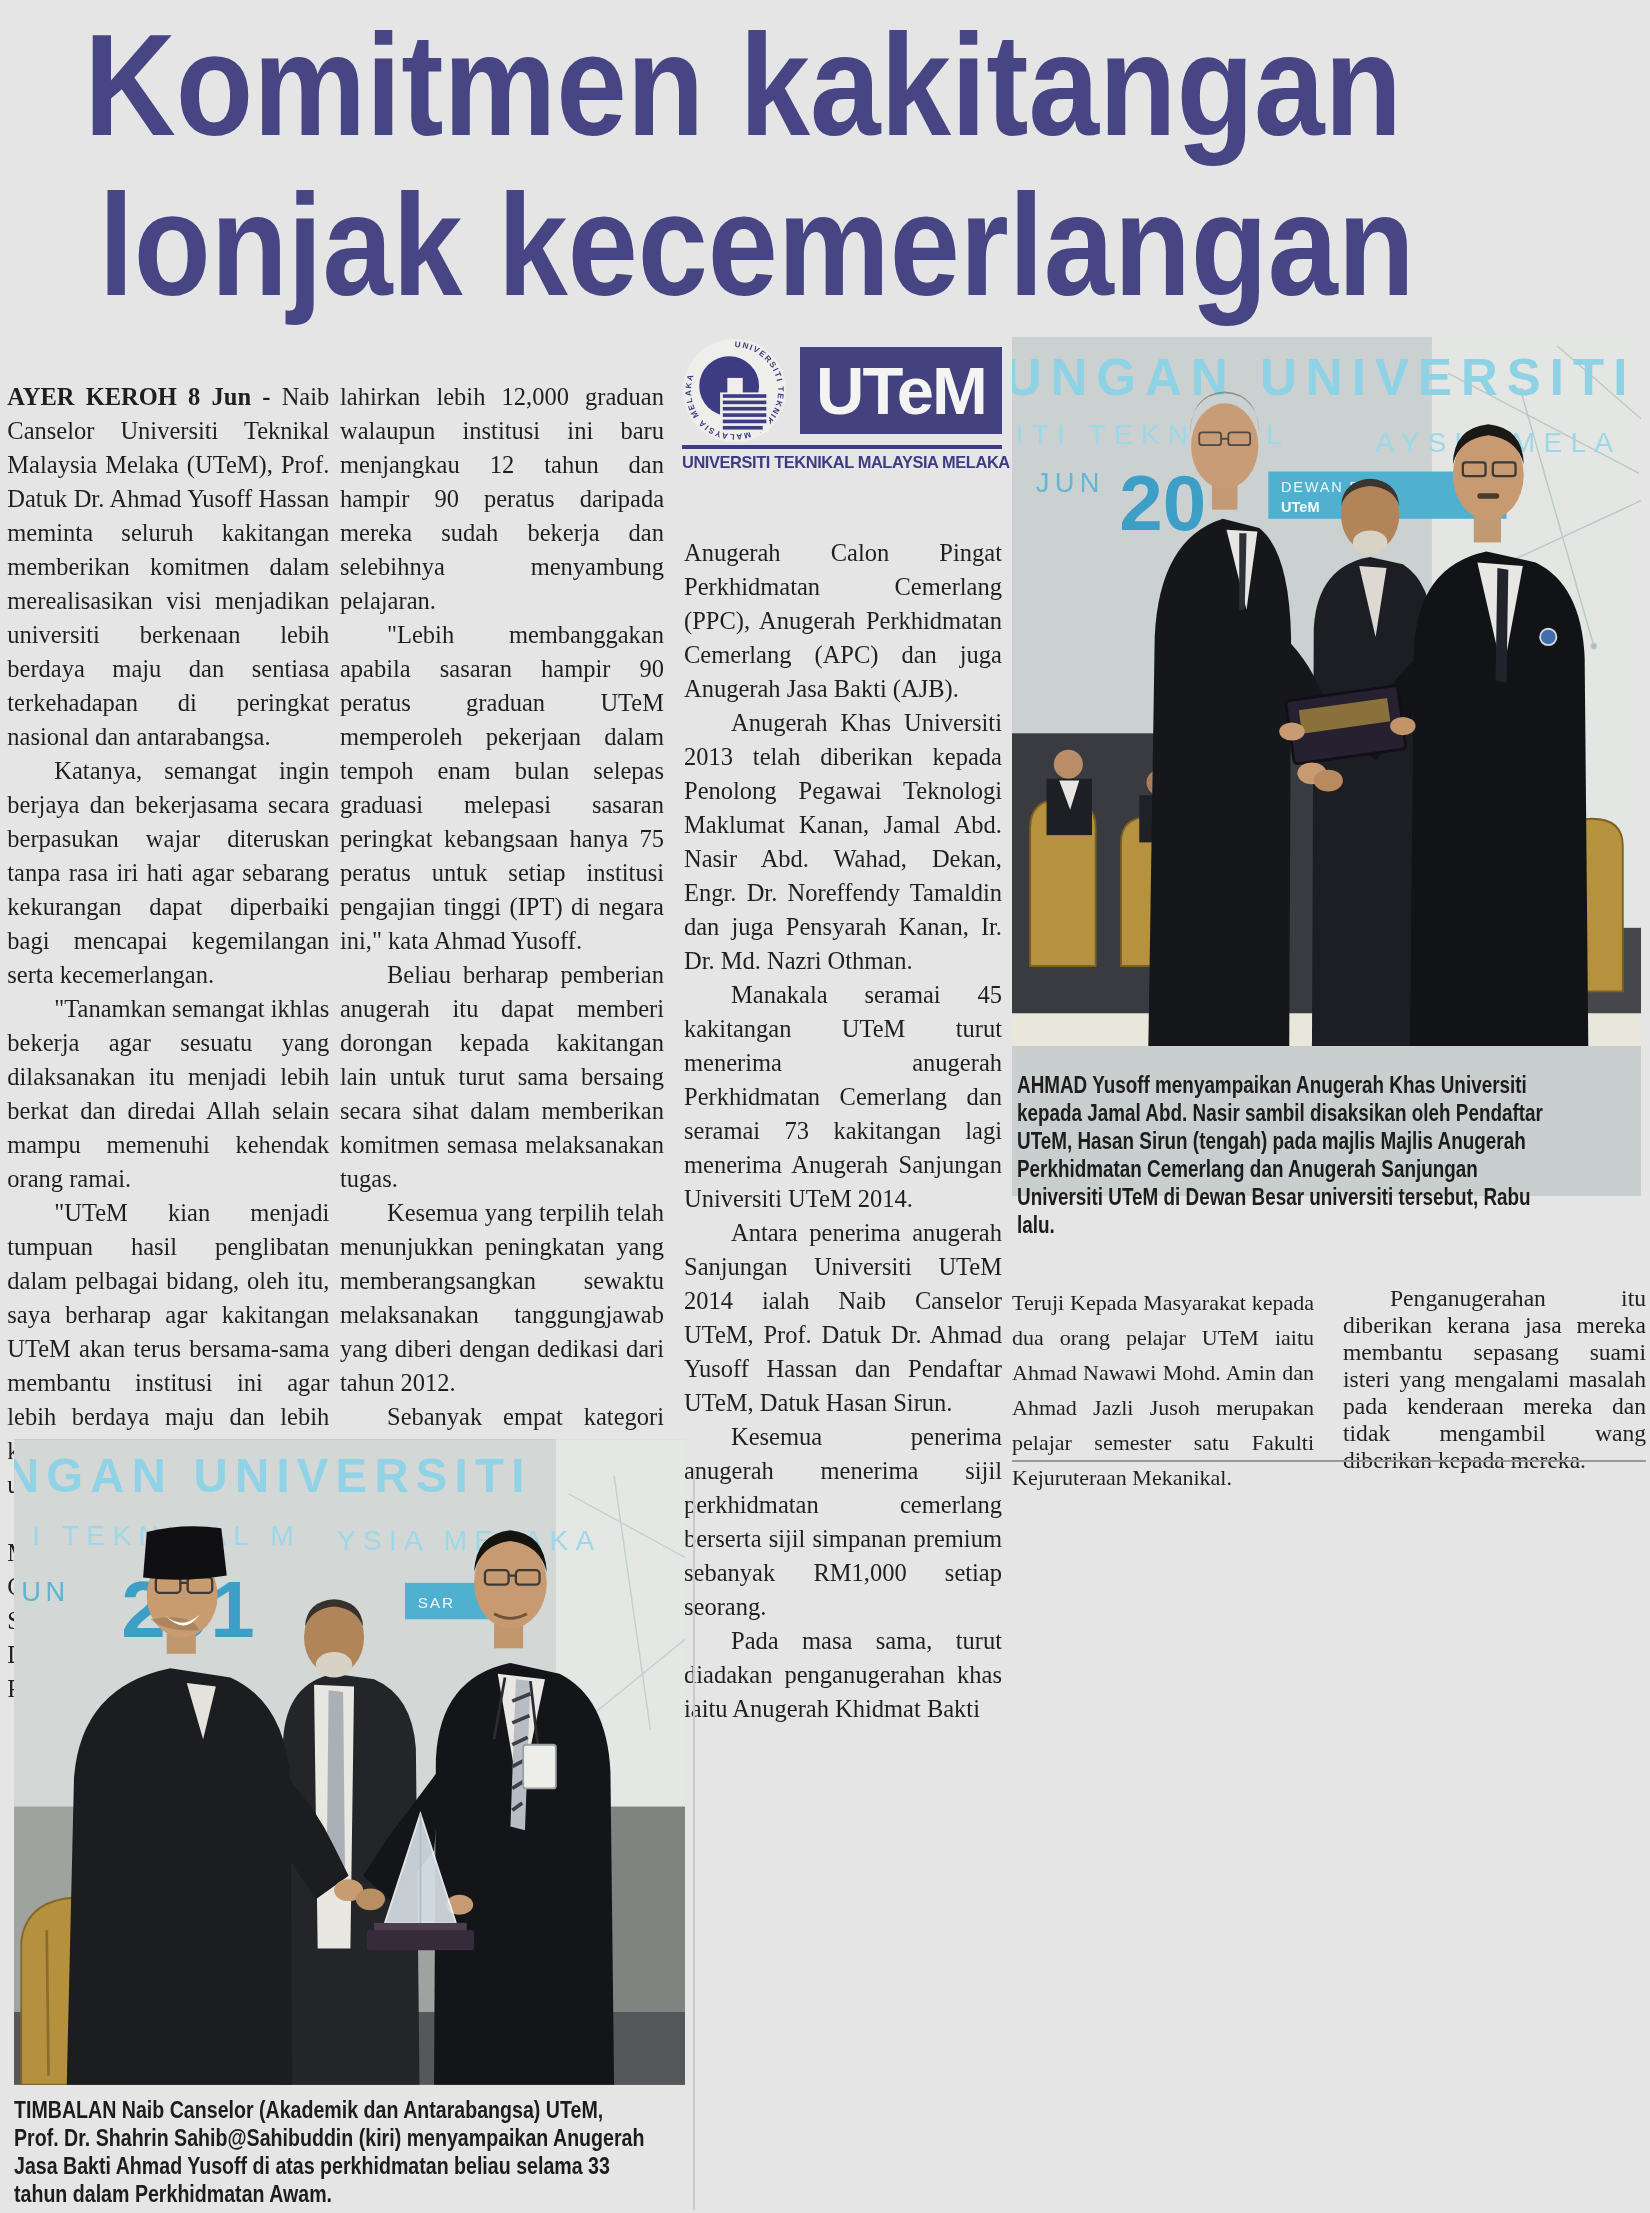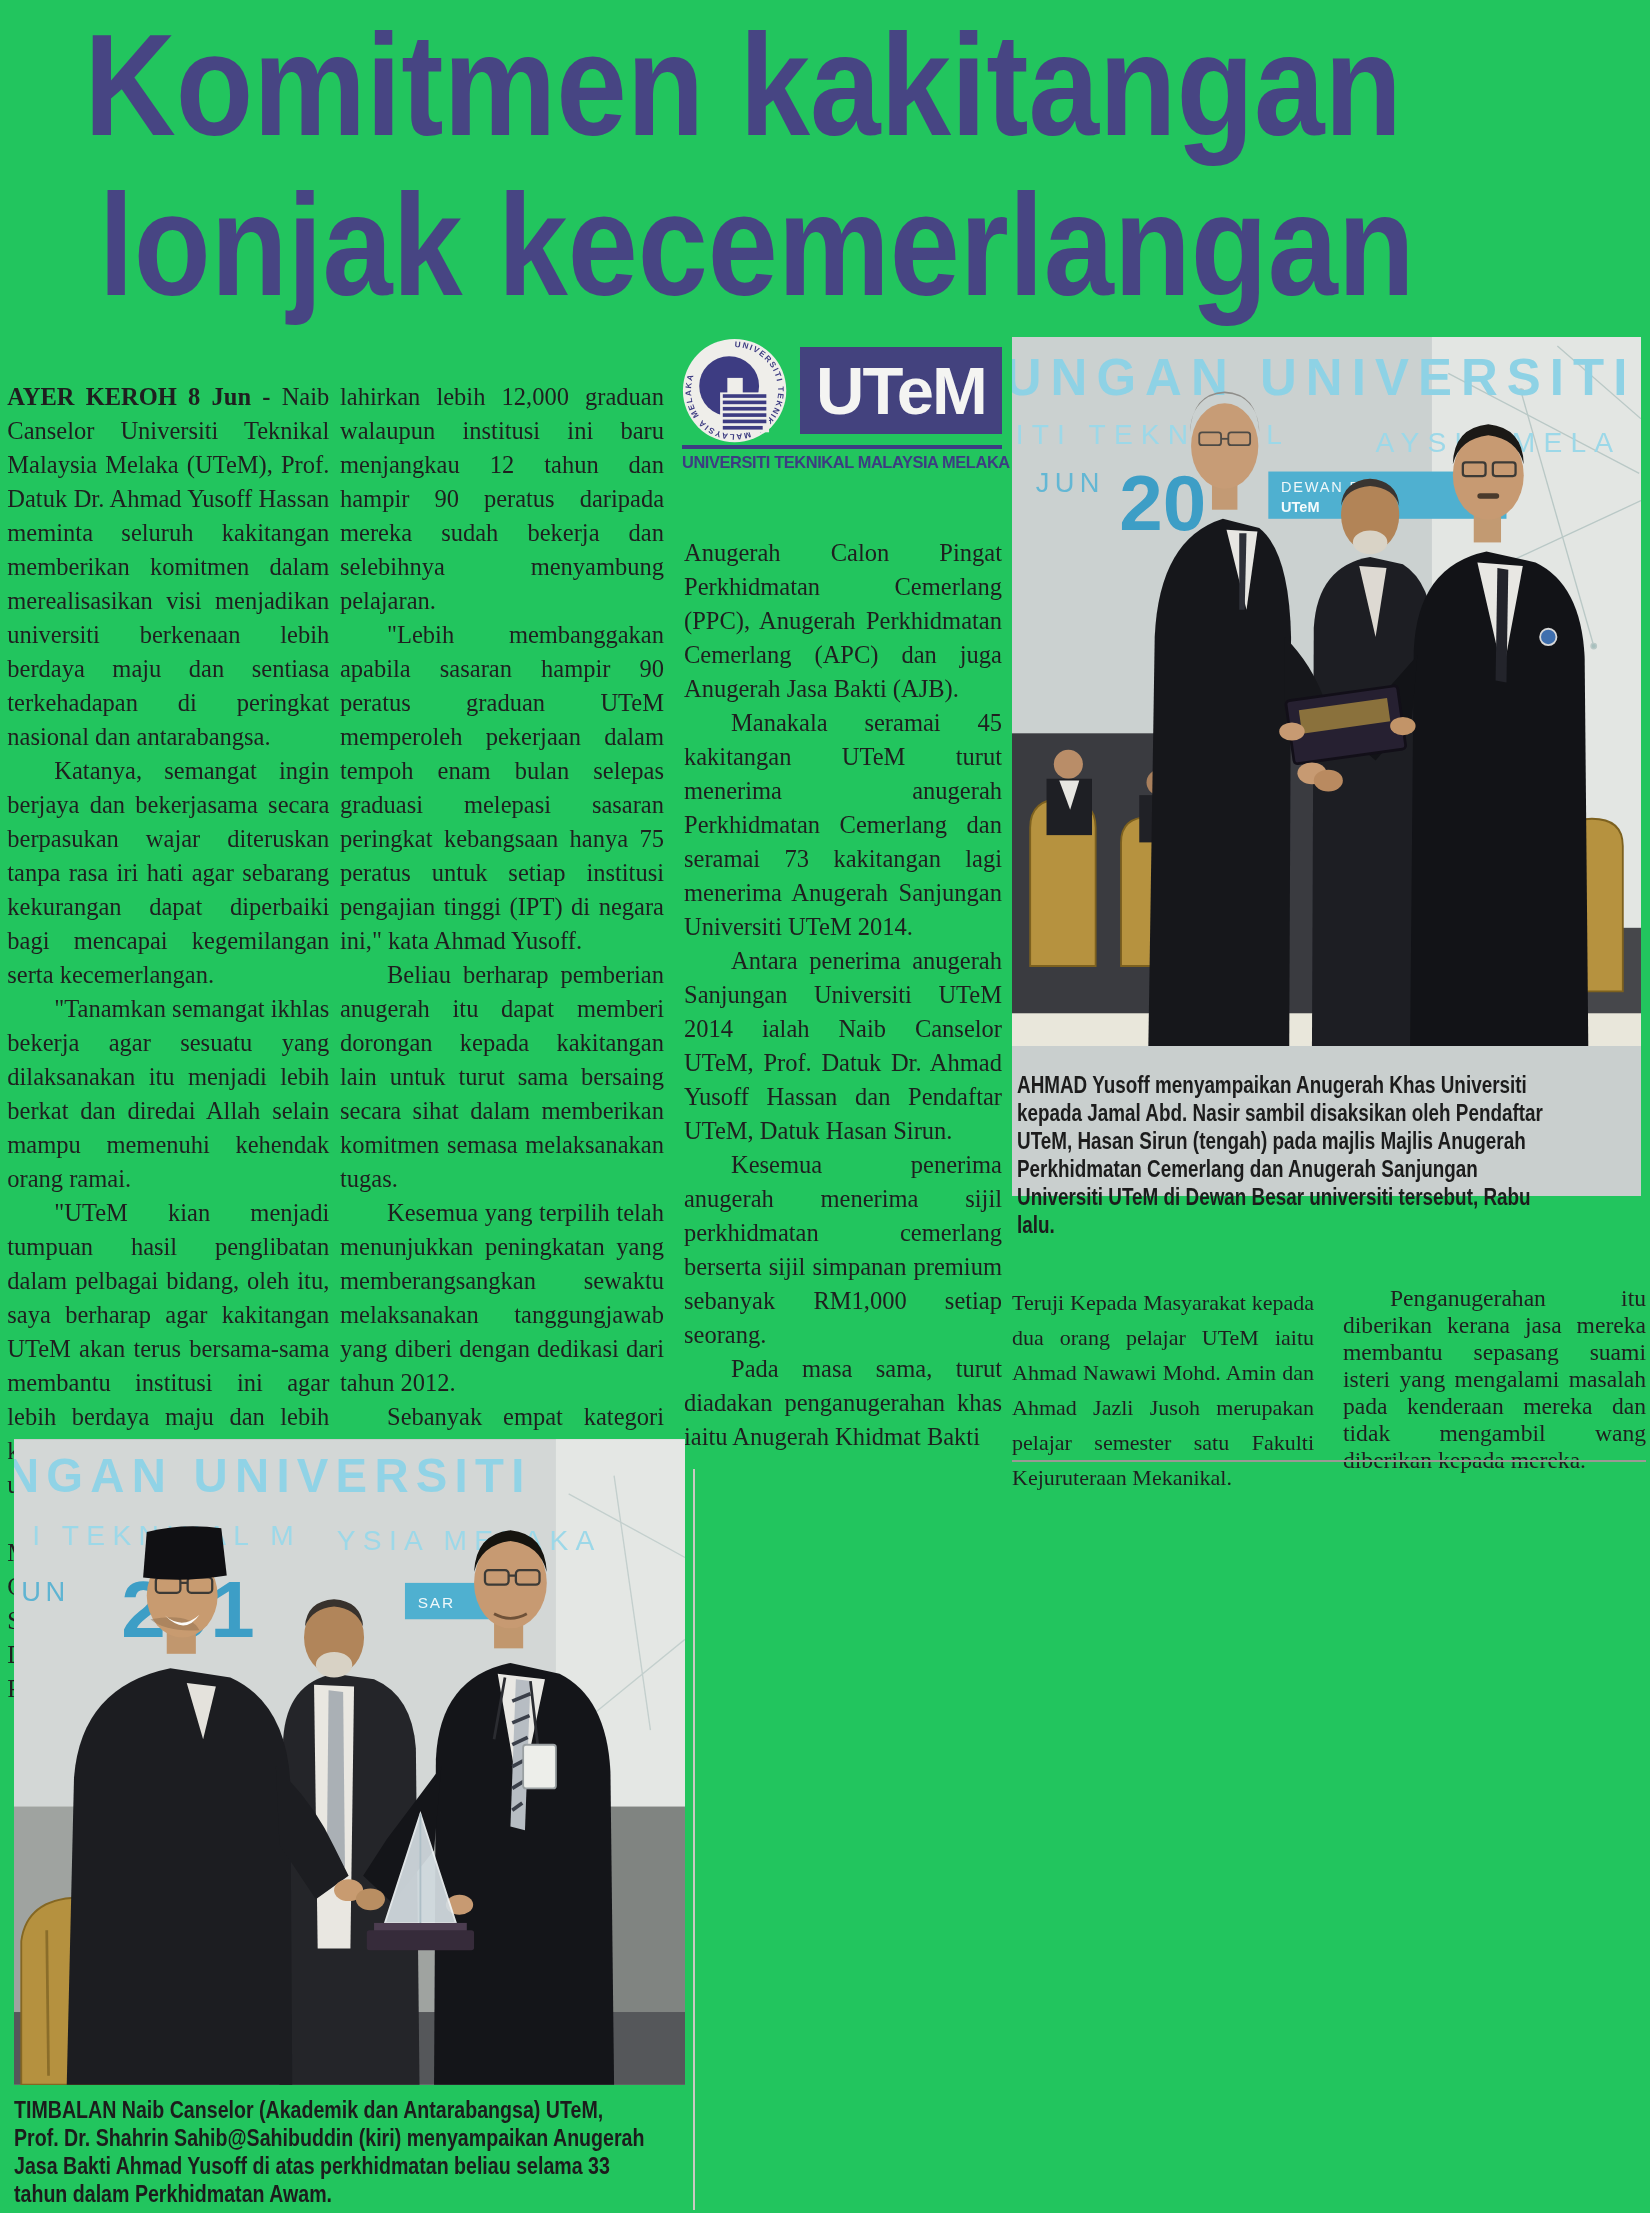--- a/index.html
+++ b/index.html
@@ -1,16 +1,16 @@
 <!DOCTYPE html>
 <html style="font-size:14.5px"><head>
 <meta charset="utf-8">
 <style>
   html,body{margin:0;padding:0;}
-  .page{position:relative;width:1650px;height:2214px;background:#22c55e;overflow:hidden;
+  .page{position:relative;width:1650px;height:2214px;background:#e5e5e5;overflow:hidden;
         font-family:"Liberation Serif", serif;color:#1f1f1f;}
   .headline-svg{position:absolute;left:71px;top:5.5px;}
   .headline-svg text{font-family:"Liberation Sans", sans-serif;font-weight:bold;}
   .col{position:absolute;font-size:24.5px;line-height:34px;text-align:justify;margin-top:41px;}
   .col p{margin:0;text-indent:47px;}
   .col p.flush{text-indent:0;}
   .col1{left:7.3px;top:339px;width:322px;}
   .col2{left:340px;top:339px;width:324px;}
   .col3{left:684px;top:495px;width:318px;}
   .col4{left:1012px;top:1244px;width:302px;font-size:22px;line-height:35px;}
@@ -87,20 +87,21 @@
     </svg>
     <div class="logobox">
       <span class="logotext">UTeM</span>
     </div>
     <div class="logorule"></div>
     <div class="logoname">UNIVERSITI TEKNIKAL MALAYSIA MELAKA</div>
   </div>
 
   <div class="col col3">
     <p class="flush">Anugerah Calon Pingat Perkhidmatan Cemerlang (PPC), Anugerah Perkhidmatan Cemerlang (APC) dan juga Anugerah Jasa Bakti (AJB).</p>
+    <p>Anugerah Khas Universiti 2013 telah diberikan kepada Penolong Pegawai Teknologi Maklumat Kanan, Jamal Abd. Nasir Abd. Wahad, Dekan, Engr. Dr. Noreffendy Tamaldin dan juga Pensyarah Kanan, Ir. Dr. Md. Nazri Othman.</p>
     <p>Manakala seramai 45 kakitangan UTeM turut menerima anugerah Perkhidmatan Cemerlang dan seramai 73 kakitangan lagi menerima Anugerah Sanjungan Universiti UTeM 2014.</p>
     <p>Antara penerima anugerah Sanjungan Universiti UTeM 2014 ialah Naib Canselor UTeM, Prof. Datuk Dr. Ahmad Yusoff Hassan dan Pendaftar UTeM, Datuk Hasan Sirun.</p>
     <p>Kesemua penerima anugerah menerima sijil perkhidmatan cemerlang berserta sijil simpanan premium sebanyak RM1,000 setiap seorang.</p>
     <p>Pada masa sama, turut diadakan penganugerahan khas iaitu Anugerah Khidmat Bakti</p>
   </div>
 
   <div class="photo photo-tr">
     <svg width="629" height="709" viewBox="0 0 692 780">
       <rect x="0" y="0" width="692" height="436" fill="#cbd1d0"></rect>
       <rect x="462" y="0" width="230" height="650" fill="#e3e6e3"></rect>

